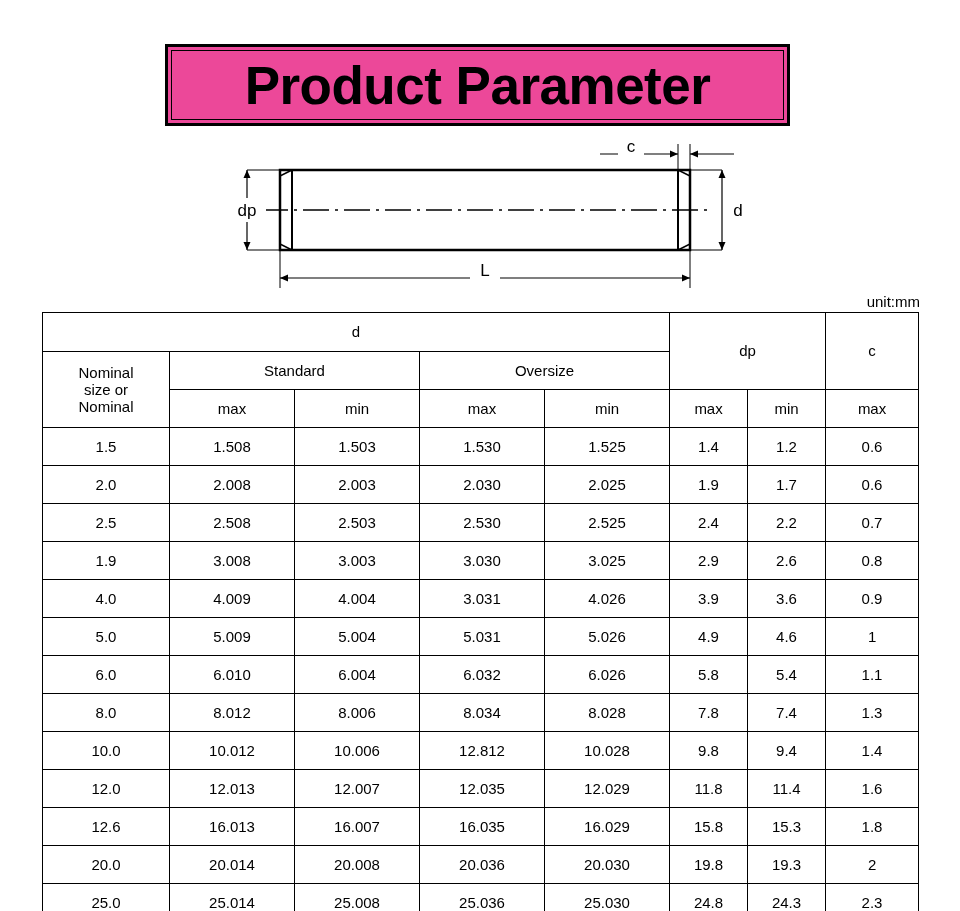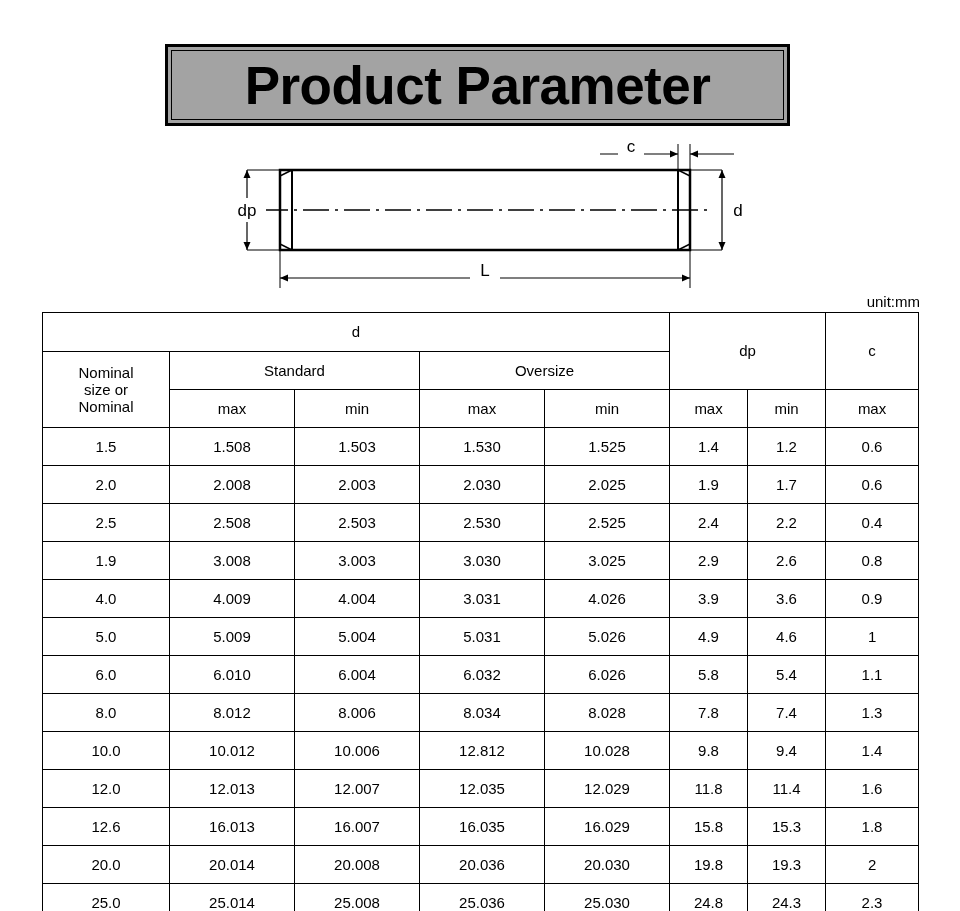--- a/index.html
+++ b/index.html
@@ -17,21 +17,21 @@
   }
 
   
   .title-wrap {
     position: absolute;
     left: 165px;
     top: 44px;
     width: 625px;
     height: 82px;
     border: 3px solid #000;
-    background: #a3a3a3;
+    background: #ec4899;
     box-sizing: border-box;
     padding: 3px;
   }
   .title-inner {
     border: 1px solid #000;
     width: 100%;
     height: 100%;
     box-sizing: border-box;
     display: flex;
     align-items: center;
@@ -215,21 +215,21 @@
         <td>0.6</td>
       </tr>
       <tr class="data-row">
         <td>2.5</td>
         <td>2.508</td>
         <td>2.503</td>
         <td>2.530</td>
         <td>2.525</td>
         <td>2.4</td>
         <td>2.2</td>
-        <td>0.4</td>
+        <td>0.7</td>
       </tr>
       <tr class="data-row">
         <td>1.9</td>
         <td>3.008</td>
         <td>3.003</td>
         <td>3.030</td>
         <td>3.025</td>
         <td>2.9</td>
         <td>2.6</td>
         <td>0.8</td>

